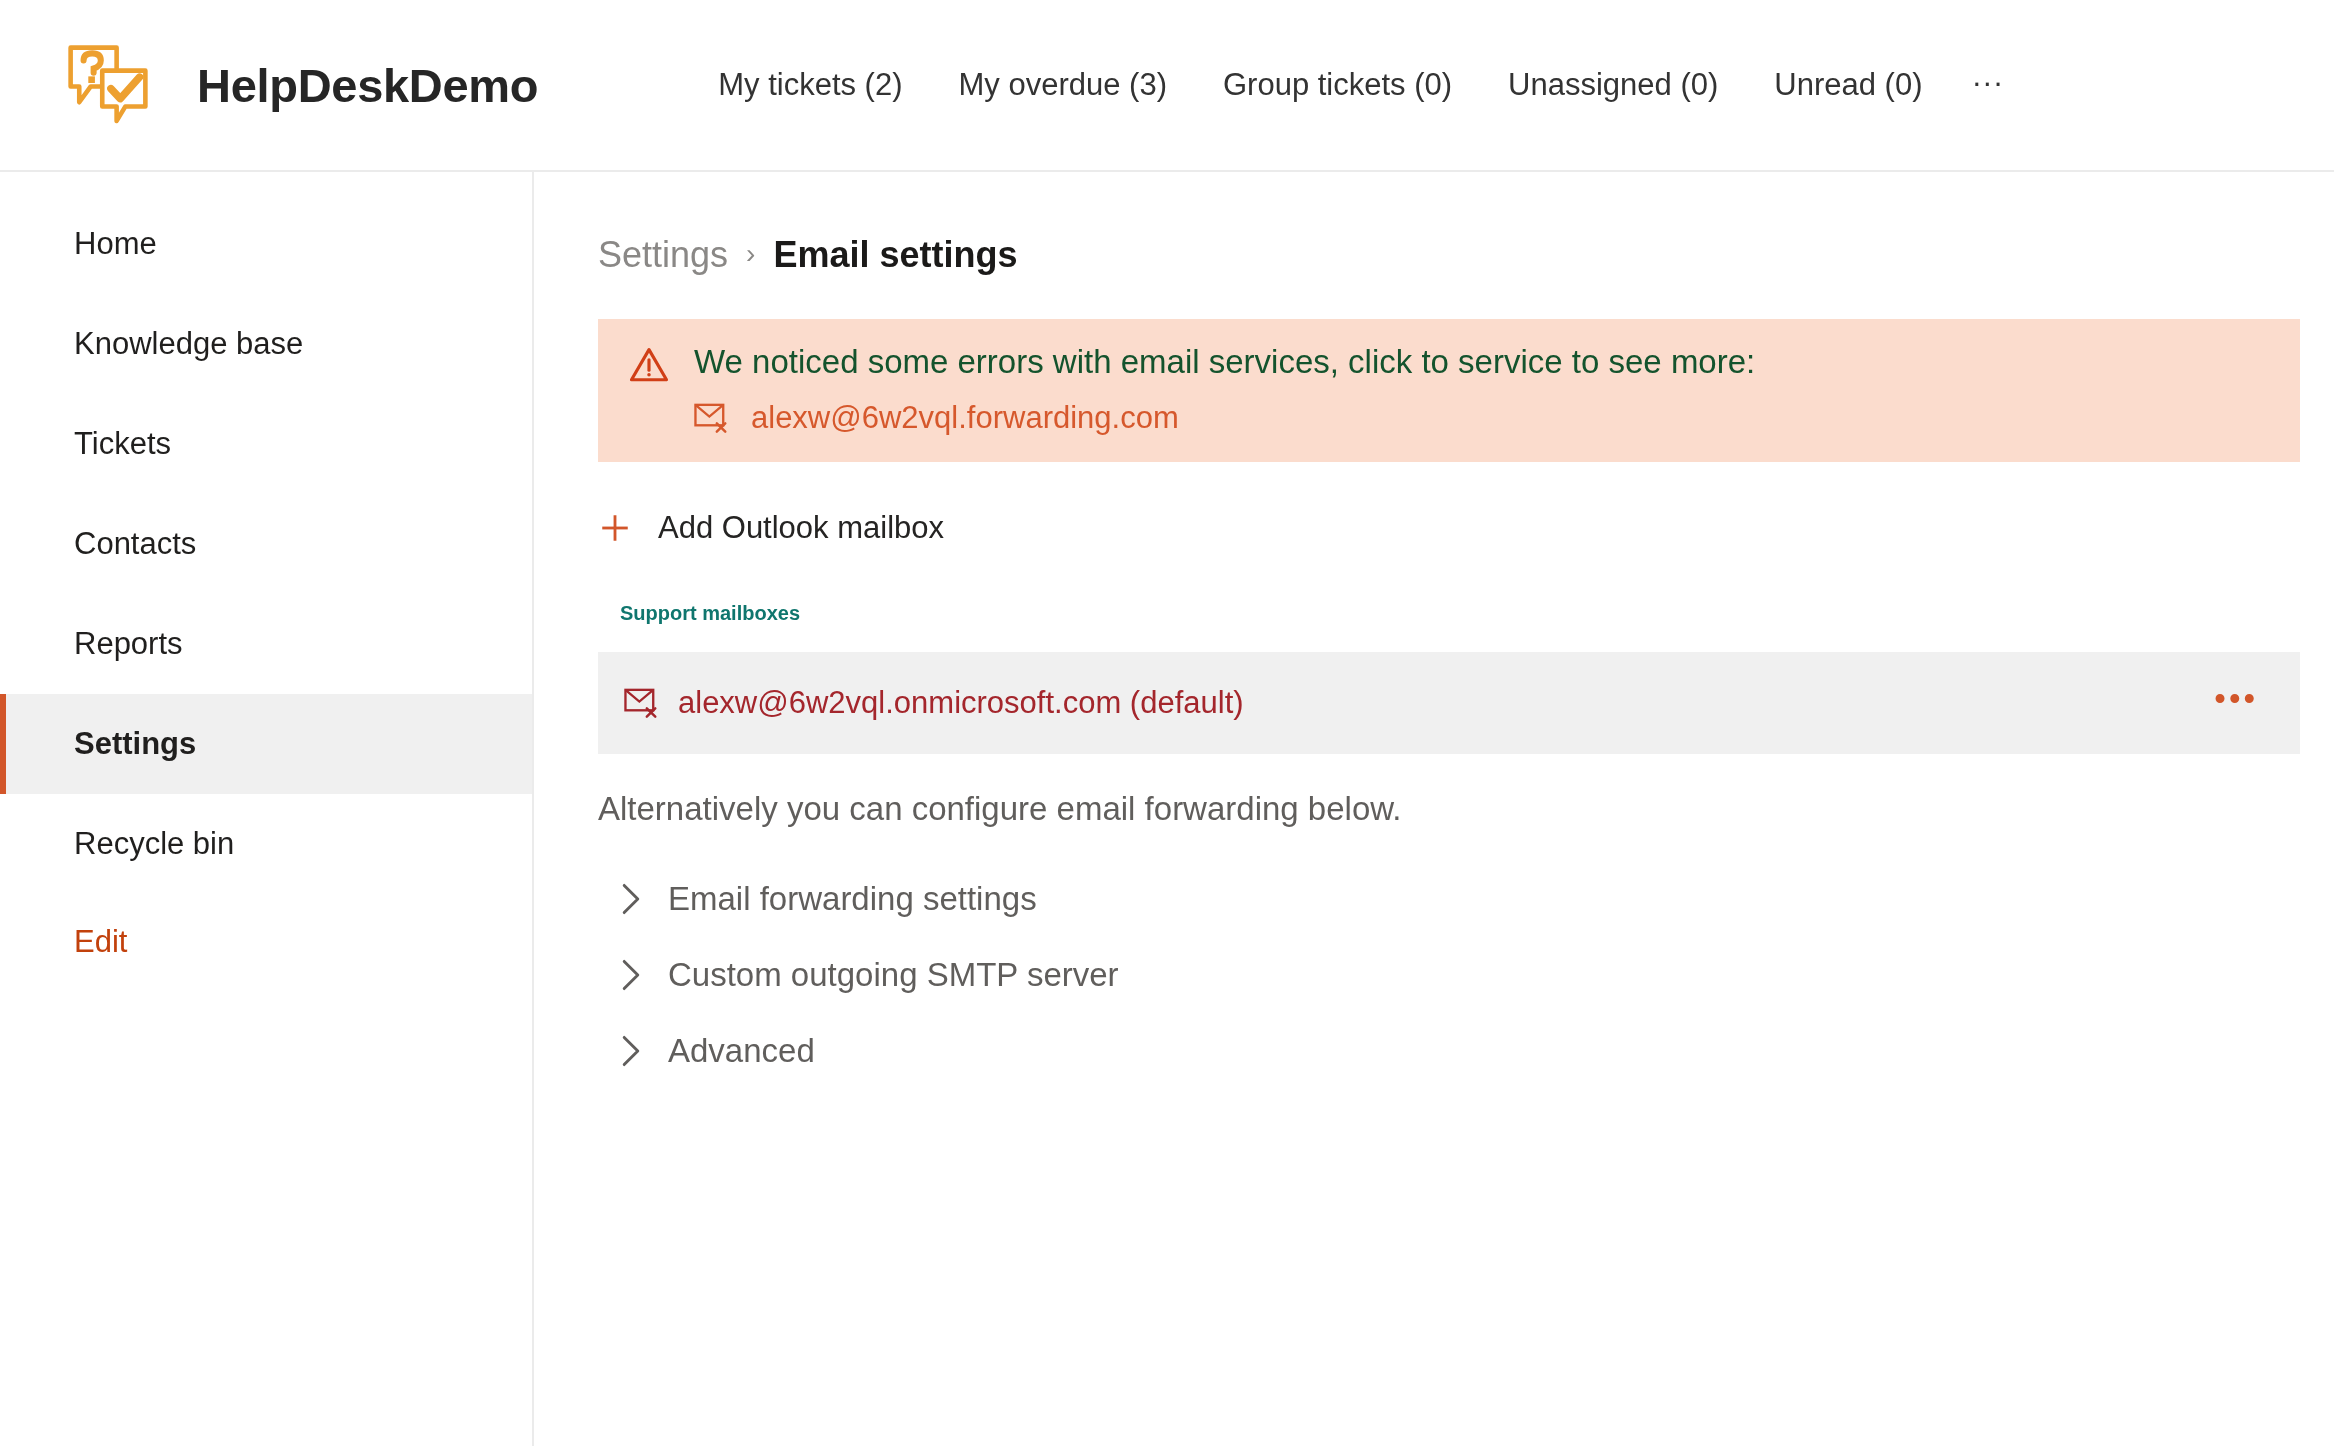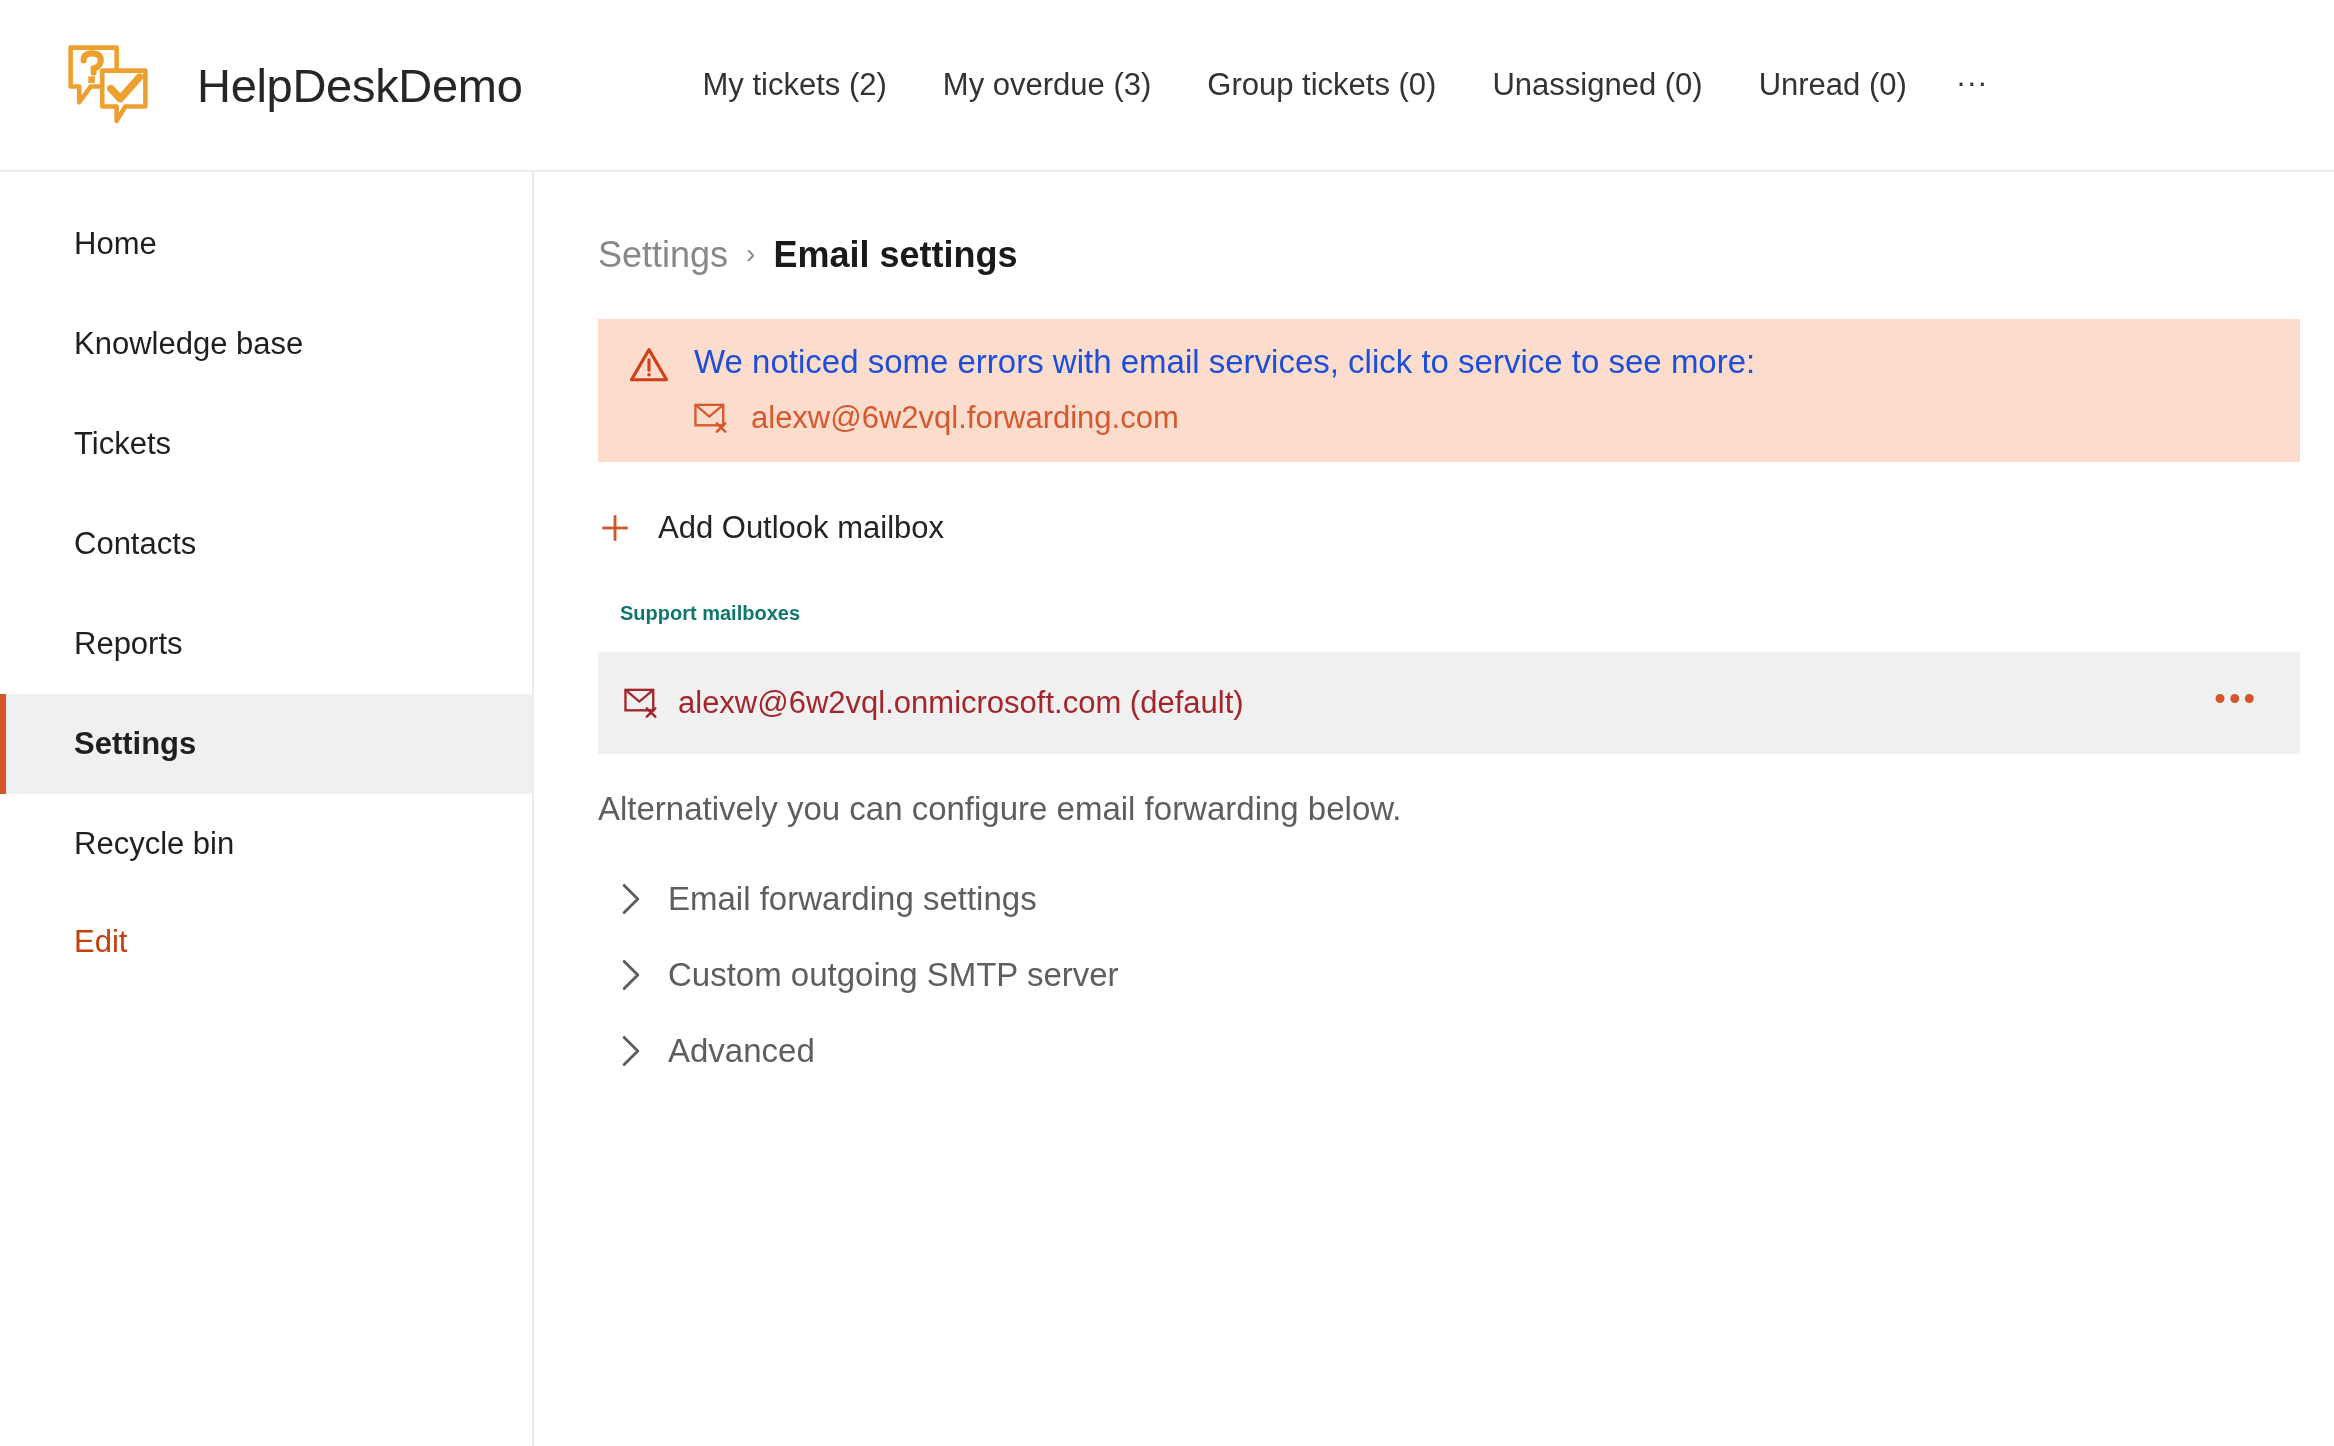--- a/index.html
+++ b/index.html
@@ -34,21 +34,21 @@
     flex: 0 0 auto;
   }
   .brand-logo {
     width: 92px;
     height: 92px;
     flex: 0 0 auto;
     display: block;
   }
   .brand-title {
     font-size: 47px;
-    font-weight: 400;
+    font-weight: 700;
     color: #262626;
     margin-left: 43px;
     letter-spacing: -0.3px;
     white-space: nowrap;
   }
 
   .top-nav {
     display: flex;
     align-items: center;
     margin-left: 152px;
@@ -158,21 +158,21 @@
     align-items: flex-start;
   }
   .warn-icon {
     width: 42px;
     height: 42px;
     flex: 0 0 auto;
     margin-top: 3px;
   }
   .error-text {
     font-size: 33px;
-    color: #1d4ed8;
+    color: #14532d;
     margin-left: 24px;
     line-height: 1.3;
   }
   .error-link-row {
     display: flex;
     align-items: center;
     margin-top: 14px;
     padding-left: 66px;
   }
   .mail-err-icon-sm {

